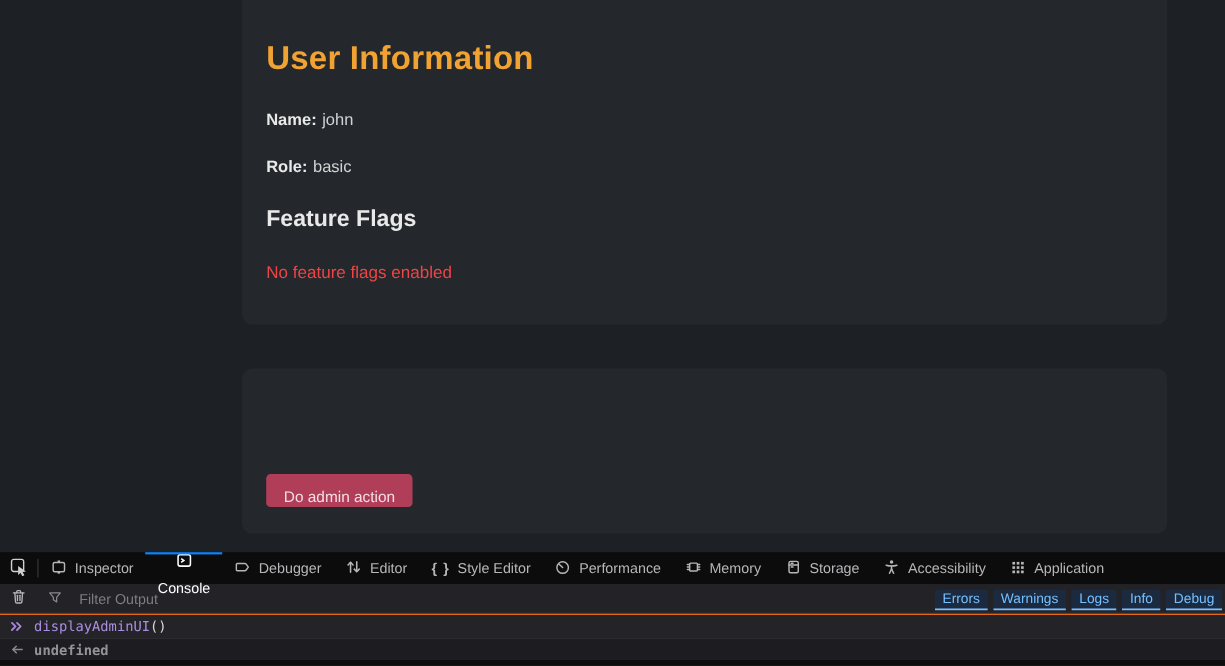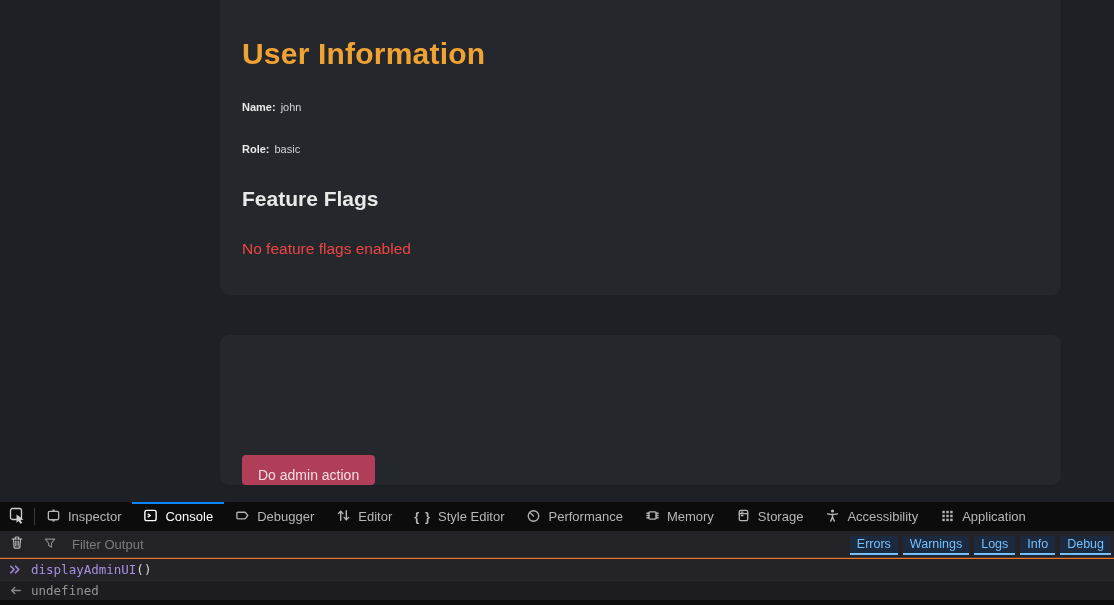--- a/index.html
+++ b/index.html
@@ -16,48 +16,48 @@
     position:absolute; left:220px; width:841px;
     background:#24282d; border-radius:9px;
   }
   #card-user { top:-26px; height:321px; }
   #card-admin { top:335px; height:150px; }
 
   .card h1 {
     position:absolute; left:22px; top:63px;
     font-size:30px; font-weight:700; color:#f0a232; letter-spacing:.2px;
   }
-  .info-row { position:absolute; left:22px; font-size:11px; color:#d3d3d3; }
+  .info-row { position:absolute; left:22px; font-size:15px; color:#d3d3d3; }
   .info-row b { color:#e9e9e9; margin-right:5px; }
   #row-name { top:127px; }
   #row-role { top:169px; }
   .card h2 { position:absolute; left:22px; font-size:21px; font-weight:700; color:#e9e9e9; }
   #flags-title { top:213px; }
   #flags-empty { position:absolute; left:22px; top:266px; font-size:15.5px; color:#ef4444; }
   #admin-title { top:47px; }
   #admin-btn {
     position:absolute; left:22px; top:96px; height:30px; padding:12px 16px;
     background:#b13e58; color:#f4dee4; border:none; border-radius:4px;
-    font-size:14px; font-family:"Liberation Sans", sans-serif; cursor:pointer;margin-top:24px;
+    font-size:14px; font-family:"Liberation Sans", sans-serif; cursor:pointer;
   }
 
   
   .devtools { position:absolute; left:0; bottom:0; width:1114px; height:103px; }
 
   .tabbar {
     height:29px; background:#0c0c0d; display:flex; align-items:stretch;
     color:#b6b6b8; font-size:13px;
   }
   .icon-btn { width:34px; display:flex; align-items:center; justify-content:center; }
   .vsep { width:1px; background:#3a3a3f; margin:6px 0; }
   .tab {
     position:relative; display:flex; align-items:center; gap:7px;
     padding:0 11px; white-space:nowrap; cursor:default;
   }
-  .tab.active { color:#ffffff; }
+  .tab.active { color:#ffffff;flex-direction:column; }
   .tab.active::before {
     content:""; position:absolute; left:0; right:0; top:0; height:2px; background:#0a84ff;
   }
   .tab svg, .icon-btn svg { flex:none; }
   .brace-icon { font-weight:700; font-size:13px; letter-spacing:1px; }
 
   .filterbar {
     height:27px; background:#232327; display:flex; align-items:center;
     font-size:13px; color:#7d7d80; border-bottom:1px solid #3c3c41;
   }
@@ -75,21 +75,21 @@
     height:22px; background:#232328; border-top:1px solid #f97316;
     display:flex; align-items:center;
     font-family:"DejaVu Sans Mono", monospace; font-size:12.5px;
   }
   .row-input .glyph { margin:0 9px 0 9px; display:flex; }
   .cmd { color:#ab8ee0; }
   .paren { color:#d7d7db; }
   .row-result {
     height:20px; background:#1d1d21; border-top:1px solid #29292e;
     display:flex; align-items:center; color:#949498;
-    font-family:"DejaVu Sans Mono", monospace; font-size:12.5px;
+    font-family:"DejaVu Sans Mono", monospace; font-size:12.5px;font-weight:bold;
   }
   .row-result .glyph { margin:0 9px 0 9px; display:flex; }
   .bottom-strip { height:6px; background:#0d0d0e; }
 </style>
 </head>
 <body>
 
 <div class="page">
 
   <div class="card" id="card-user">

